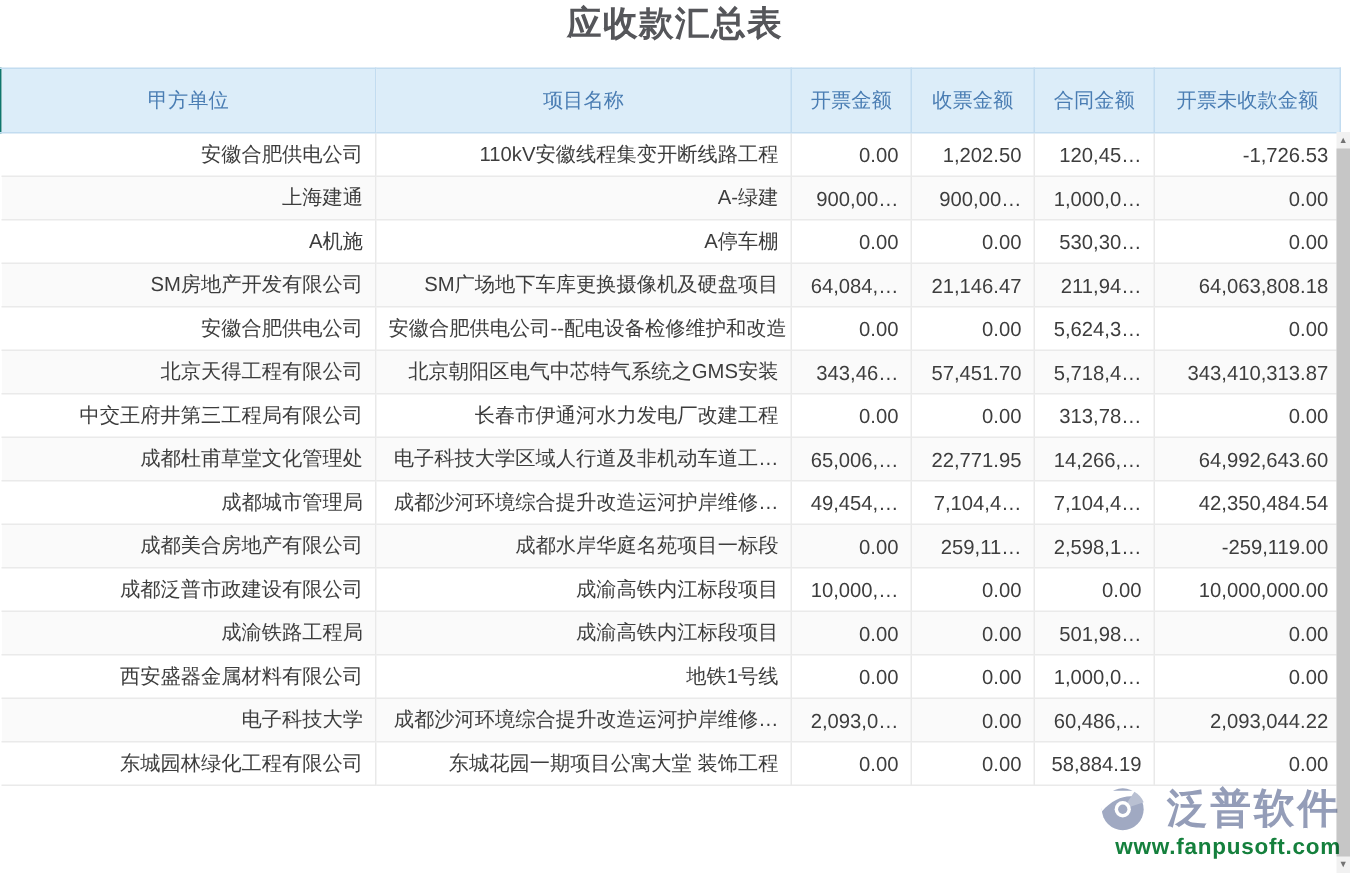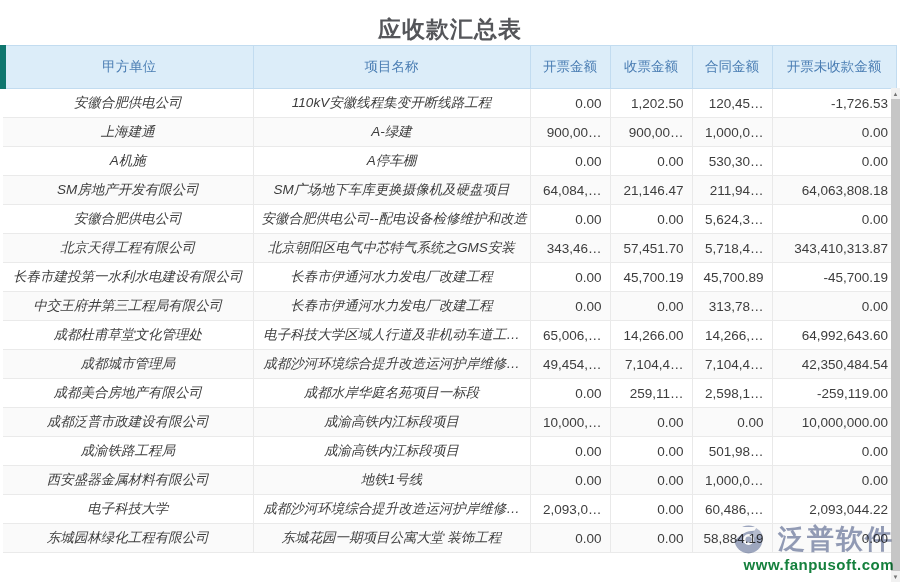--- a/index.html
+++ b/index.html
@@ -1,39 +1,39 @@
 <!DOCTYPE html>
 <html><head>
 <meta charset="utf-8">
 <style>
   * { margin:0; padding:0; box-sizing:border-box; }
   html,body { width:900px; height:582px; overflow:hidden; background:#fff;
     font-family:"Liberation Sans","DejaVu Sans",sans-serif; }
   .page { position:relative; width:900px; height:582px; background:#fff; }
 
-  .title-bar { height:45px; display:flex; align-items:flex-end; justify-content:center; }
+  .title-bar { height:45px; display:flex; align-items:flex-start; justify-content:center; }
   .page-title { font-size:23px; font-weight:bold; color:#55565a; letter-spacing:1px; }
 
   table.report { position:absolute; top:45px; left:0; width:893px;
     border-collapse:collapse; table-layout:fixed; }
   table.report col.c1{width:250px} table.report col.c2{width:277px}
   table.report col.c3{width:80px}  table.report col.c4{width:82px}
   table.report col.c5{width:80px}  table.report col.c6{width:124px}
 
   thead th { height:43px; background:#dcedf9; color:#4a7db3; font-size:13.5px;
     font-weight:normal; text-align:center; border:1px solid #c2dcf0;
     border-left:1px solid #cfe3f4; white-space:nowrap; overflow:hidden; }
-  thead th:first-child { border-left:6px solid #0f766e; }
+  thead th:first-child { border-left:1px solid #0f766e; }
 
   tbody td { height:29px; font-size:13.5px; color:#3d3d3d;
     border-bottom:1px solid #eaeaea; border-right:1px solid #e9e9e9;
     white-space:nowrap; overflow:hidden; padding:0 8px; background:transparent; }
   tbody td:last-child { border-right:none; }
   tbody tr:nth-child(even) td { background:#fafafa; }
-  tbody td.txt { text-align:center;font-style:italic; }
+  tbody td.txt { text-align:right; }
   tbody td.num { text-align:right; }
 
   .vscroll { position:absolute; top:88px; right:0; width:9px; height:494px;
     background:#f1f1f1; }
   .vscroll .arrow { height:11px; display:flex; align-items:center; justify-content:center;
     font-size:6px; color:#737373; }
   .vscroll .thumb { position:absolute; top:11px; bottom:11px; left:0; right:0;
     background:#c6c6c6; }
 
   .watermark { position:absolute; top:524px; right:6px; text-align:right;
@@ -116,40 +116,32 @@
         </tr>
         <tr>
           <td class="txt">北京天得工程有限公司</td>
           <td class="txt">北京朝阳区电气中芯特气系统之GMS安装</td>
           <td class="num">343,46…</td>
           <td class="num">57,451.70</td>
           <td class="num">5,718,4…</td>
           <td class="num">343,410,313.87</td>
         </tr>
         <tr>
-          <td class="txt">长春市建投第一水利水电建设有限公司</td>
-          <td class="txt">长春市伊通河水力发电厂改建工程</td>
-          <td class="num">0.00</td>
-          <td class="num">45,700.19</td>
-          <td class="num">45,700.89</td>
-          <td class="num">-45,700.19</td>
-        </tr>
-        <tr>
           <td class="txt">中交王府井第三工程局有限公司</td>
           <td class="txt">长春市伊通河水力发电厂改建工程</td>
           <td class="num">0.00</td>
           <td class="num">0.00</td>
           <td class="num">313,78…</td>
           <td class="num">0.00</td>
         </tr>
         <tr>
           <td class="txt">成都杜甫草堂文化管理处</td>
           <td class="txt">电子科技大学区域人行道及非机动车道工…</td>
           <td class="num">65,006,…</td>
-          <td class="num">14,266.00</td>
+          <td class="num">22,771.95</td>
           <td class="num">14,266,…</td>
           <td class="num">64,992,643.60</td>
         </tr>
         <tr>
           <td class="txt">成都城市管理局</td>
           <td class="txt">成都沙河环境综合提升改造运河护岸维修…</td>
           <td class="num">49,454,…</td>
           <td class="num">7,104,4…</td>
           <td class="num">7,104,4…</td>
           <td class="num">42,350,484.54</td>

